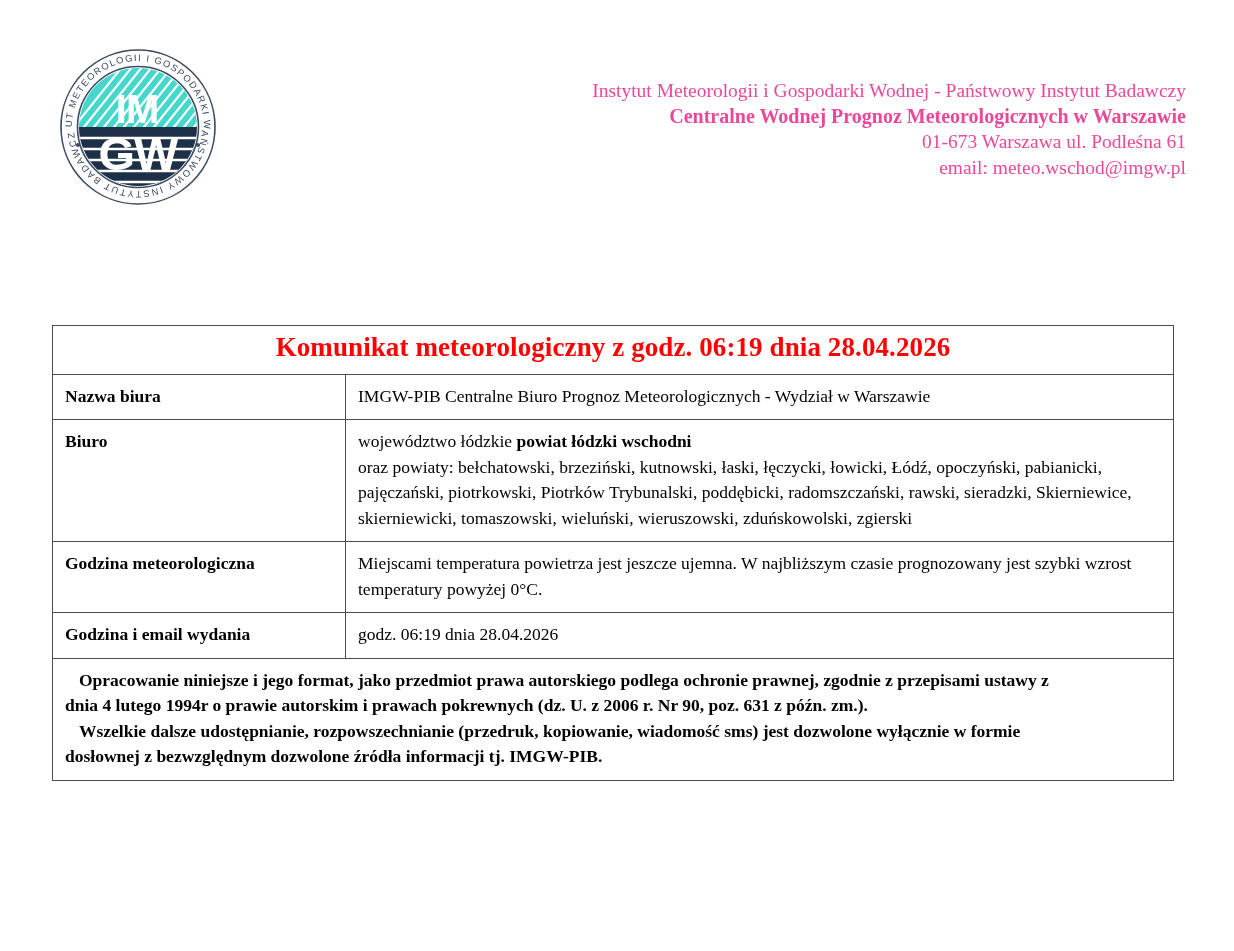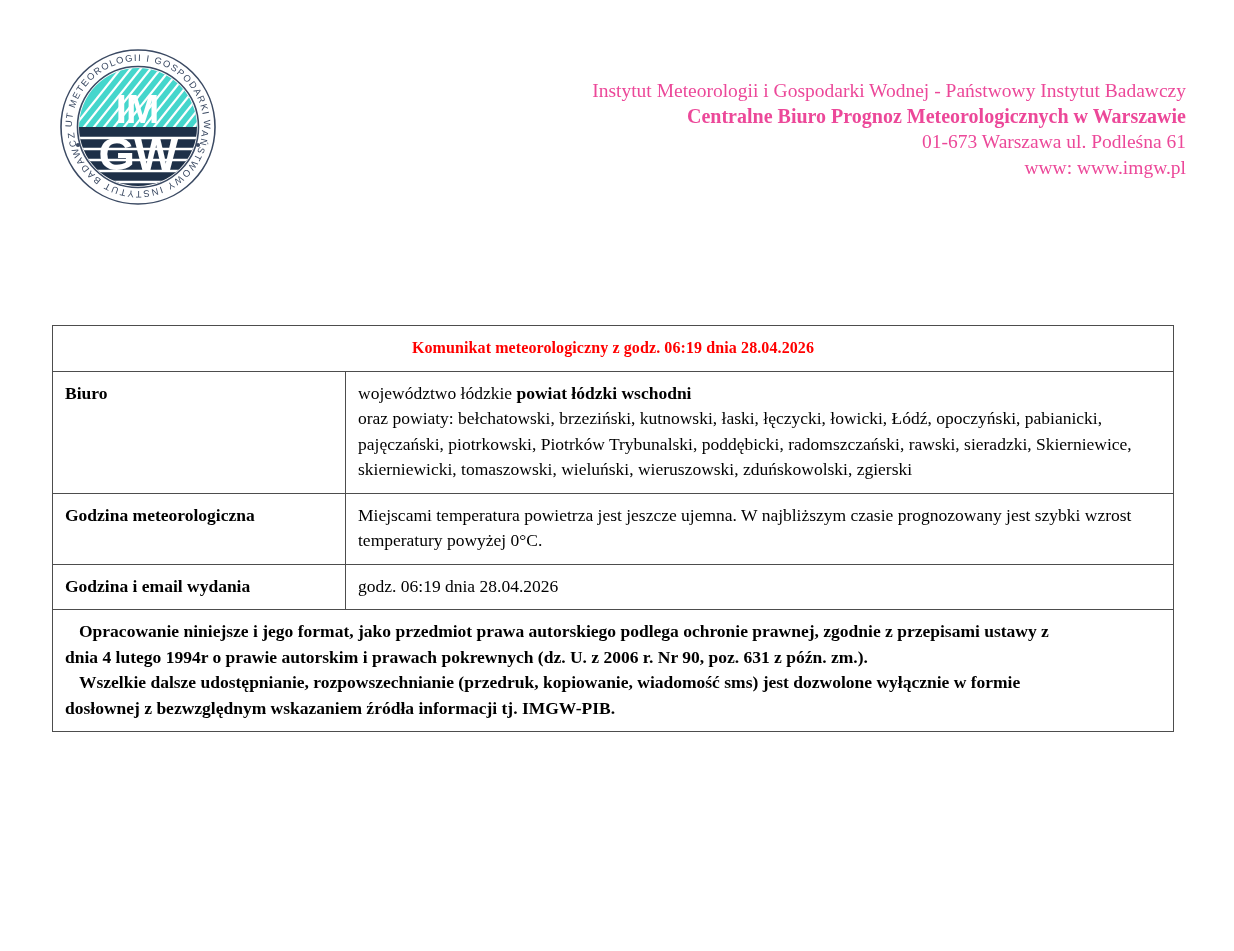--- a/index.html
+++ b/index.html
@@ -72,21 +72,21 @@
     white-space: nowrap;
   }
   .title-cell {
     text-align: center;
     padding-top: 11px;
     padding-bottom: 11px;
   }
   .title-text {
     color: #ff0000;
     font-weight: bold;
-    font-size: 16px;
+    font-size: 27px;
     letter-spacing: 0.1px;
   }
   .cell-value b { font-weight: bold; text-align: right; }
 
   .footer-cell {
     padding: 10px 14px 12px 14px;
     line-height: 26px;
     font-size: 17.5px;
     font-weight: bold;
   }
@@ -163,38 +163,42 @@
         </g>
 
         <text x="79" y="76" text-anchor="middle" font-family="Liberation Sans, sans-serif" font-size="40" font-weight="bold" fill="#ffffff" letter-spacing="-1">IM</text>
         <text x="80" y="123" text-anchor="middle" font-family="Liberation Sans, sans-serif" font-size="47" font-weight="bold" fill="#ffffff" letter-spacing="-1">GW</text>
       </g>
     </svg>
   </div>
 
   <div class="header-text">
     <span class="line">Instytut Meteorologii i Gospodarki Wodnej - Państwowy Instytut Badawczy</span>
-    <span class="line bold">Centralne Biuro Prognoz Meteorologicznych w Warszawie</span>
+    <span class="line bold">Centralne Wodnej Prognoz Meteorologicznych w Warszawie</span>
     <span class="line">01-673 Warszawa ul. Podleśna  61</span>
-    <span class="line">www: www.imgw.pl</span>
+    <span class="line">email: meteo.wschod@imgw.pl</span>
   </div>
 </div>
 
 <table class="komunikat-table">
   <colgroup>
     <col class="col-label">
     <col>
   </colgroup>
   <tbody>
     <tr>
       <td class="title-cell" colspan="2">
         <span class="title-text">Komunikat meteorologiczny z godz. 06:19 dnia 28.04.2026</span>
       </td>
     </tr>
 
+    <tr>
+      <td class="cell-label">Nazwa biura</td>
+      <td class="cell-value">IMGW-PIB Centralne Biuro Prognoz Meteorologicznych - Wydział w Warszawie</td>
+    </tr>
 
 
     <tr>
       <td class="cell-label">Biuro</td>
       <td class="cell-value">
         <span>województwo łódzkie </span><b>powiat łódzki wschodni</b><br>
         <span>oraz powiaty: bełchatowski, brzeziński, kutnowski, łaski, łęczycki, łowicki, Łódź,  opoczyński, pabianicki, pajęczański, piotrkowski, Piotrków Trybunalski, poddębicki, radomszczański, rawski, sieradzki, Skierniewice, skierniewicki, tomaszowski, wieluński, wieruszowski, zduńskowolski, zgierski</span>
       </td>
     </tr>
 
@@ -207,17 +211,17 @@
     <tr>
       <td class="cell-label">Godzina i email wydania</td>
       <td class="cell-value">godz. 06:19 dnia 28.04.2026</td>
     </tr>
 
     <tr>
       <td class="footer-cell" colspan="2">
         <p><span>Opracowanie niniejsze i jego format, jako przedmiot prawa autorskiego podlega ochronie prawnej, zgodnie z przepisami ustawy z</span></p>
         <p class="cont"><span>dnia 4 lutego 1994r o prawie autorskim i prawach pokrewnych (dz. U. z 2006 r. Nr 90, poz. 631 z późn.  zm.).</span></p>
         <p><span>Wszelkie dalsze udostępnianie, rozpowszechnianie (przedruk, kopiowanie, wiadomość   sms) jest dozwolone wyłącznie w formie</span></p>
-        <p class="cont"><span>dosłownej z bezwzględnym wskazaniem źródła  informacji tj. IMGW-PIB.</span></p>
+        <p class="cont"><span>dosłownej z bezwzględnym dozwolone źródła  informacji tj. IMGW-PIB.</span></p>
       </td>
     </tr>
   </tbody>
 </table>
 
 </body></html>

